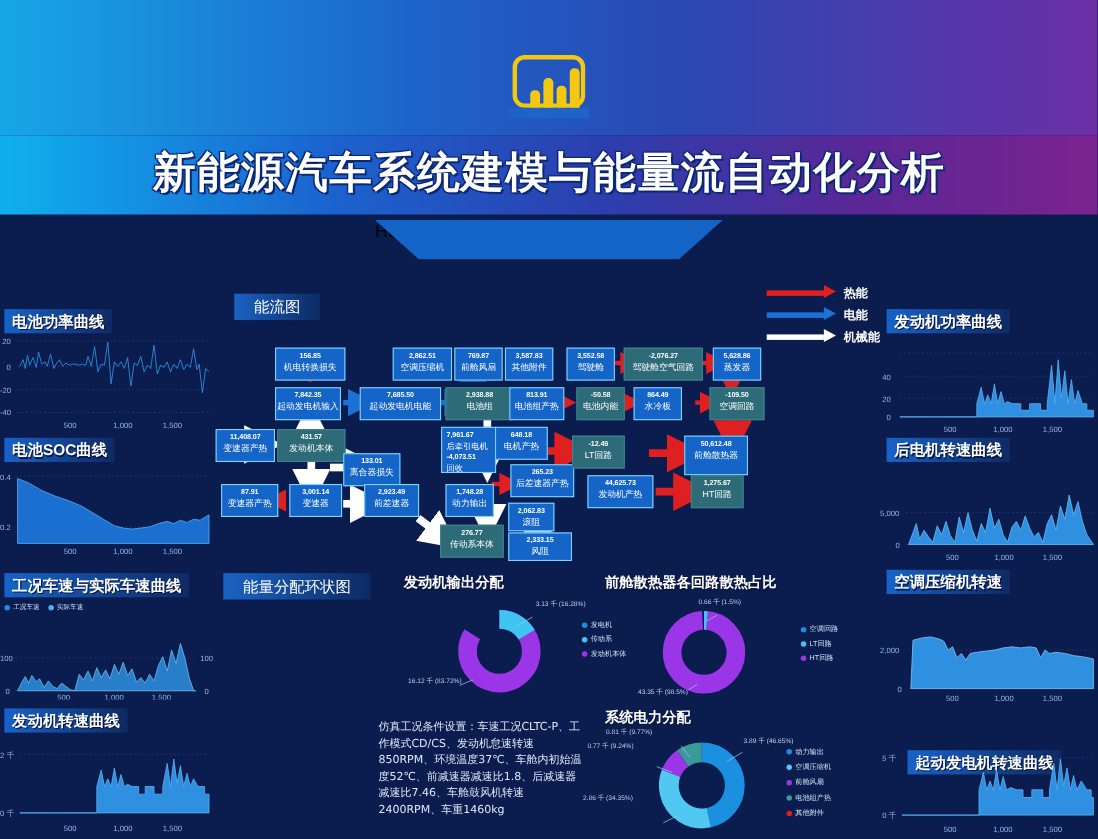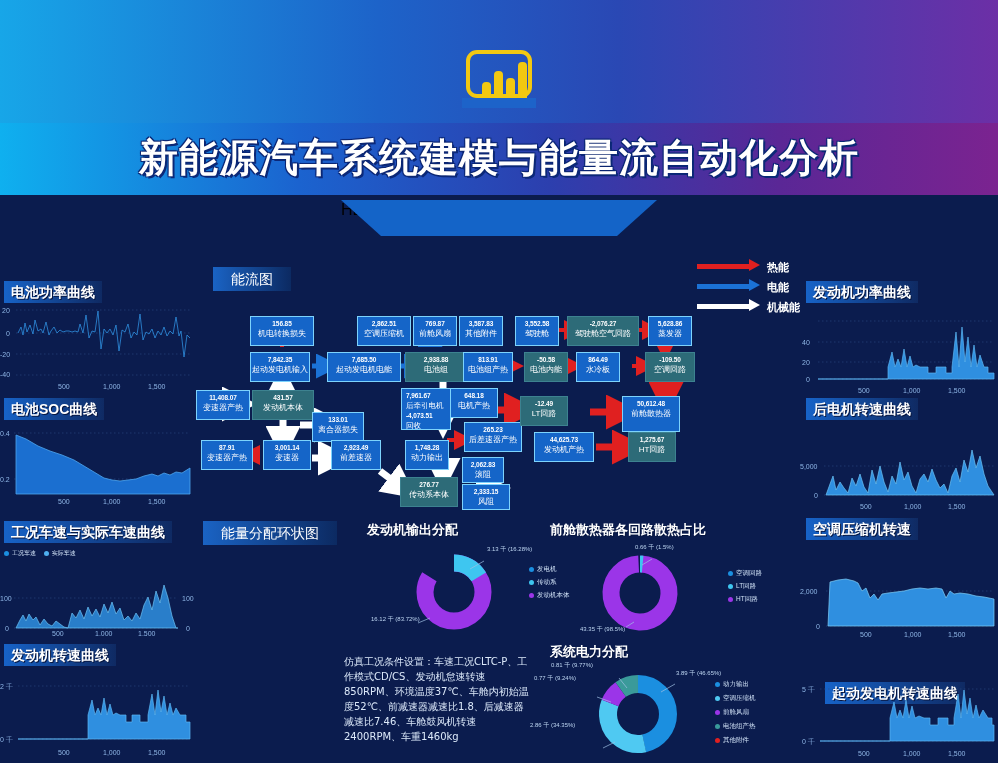--- a/index.html
+++ b/index.html
@@ -423,21 +423,21 @@
   <div class="fbox teal" style="left:400px;top:477px;width:58px;height:30px">
     <span class="v">276.77</span>
     <span class="n">传动系本体</span>
     </div>
 
   <div class="fbox" style="left:462px;top:457px;width:42px;height:26px">
     <span class="v">2,062.83</span>
     <span class="n">滚阻</span>
     </div>
 
-  <div class="fbox" style="left:462px;top:484px;width:48px;height:26px">
+  <div class="fbox" style="left:462px;top:484px;width:58px;height:26px">
     <span class="v">2,333.15</span>
     <span class="n">风阻</span>
     </div>
 
   <div class="fbox teal" style="left:520px;top:396px;width:48px;height:30px">
     <span class="v">-12.49</span>
     <span class="n">LT回路</span>
     </div>
 
   <div class="fbox" style="left:622px;top:396px;width:58px;height:36px">

